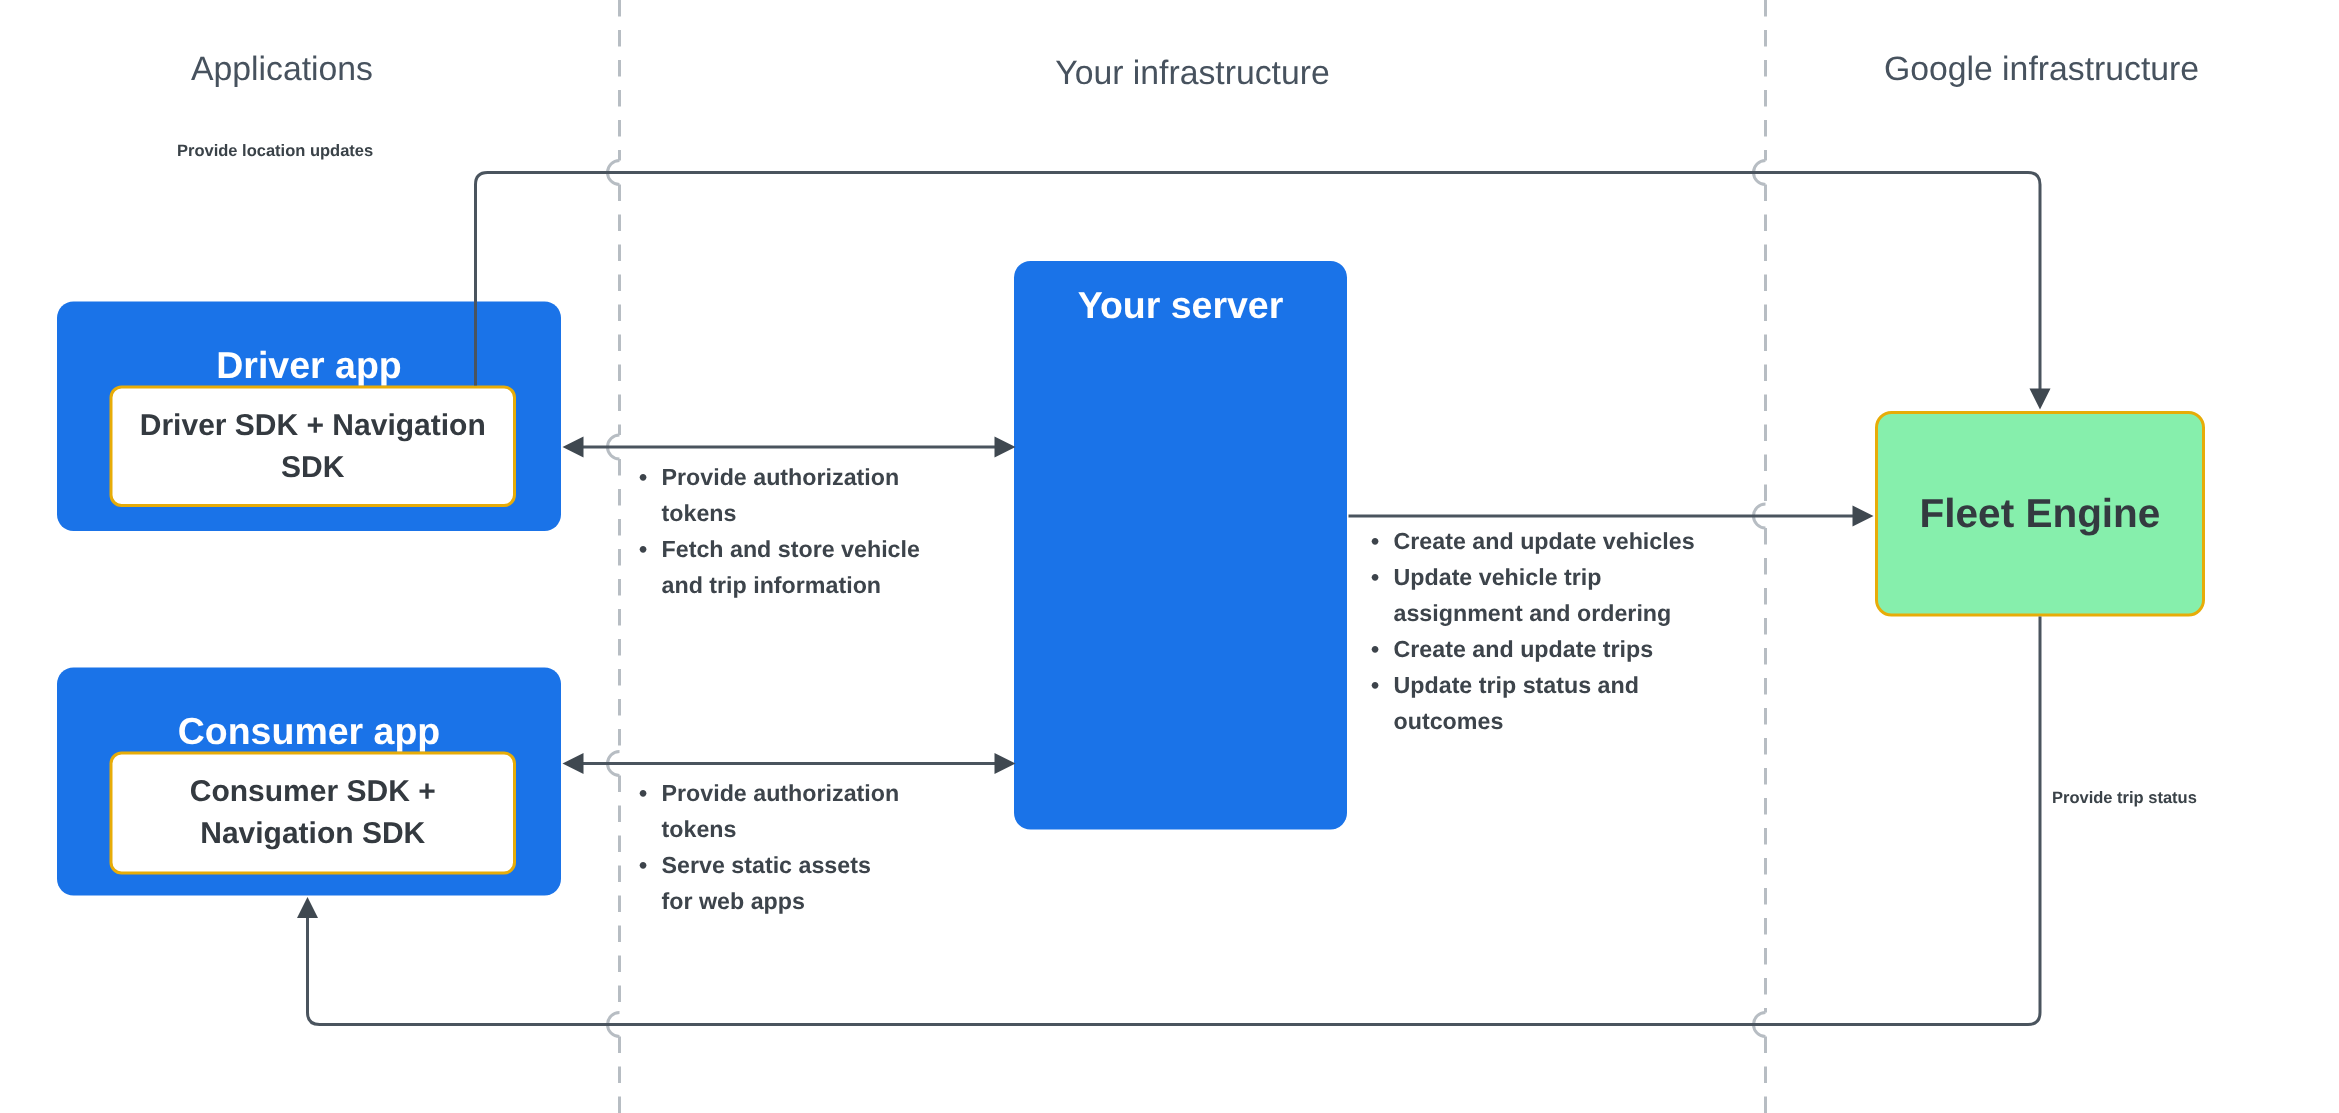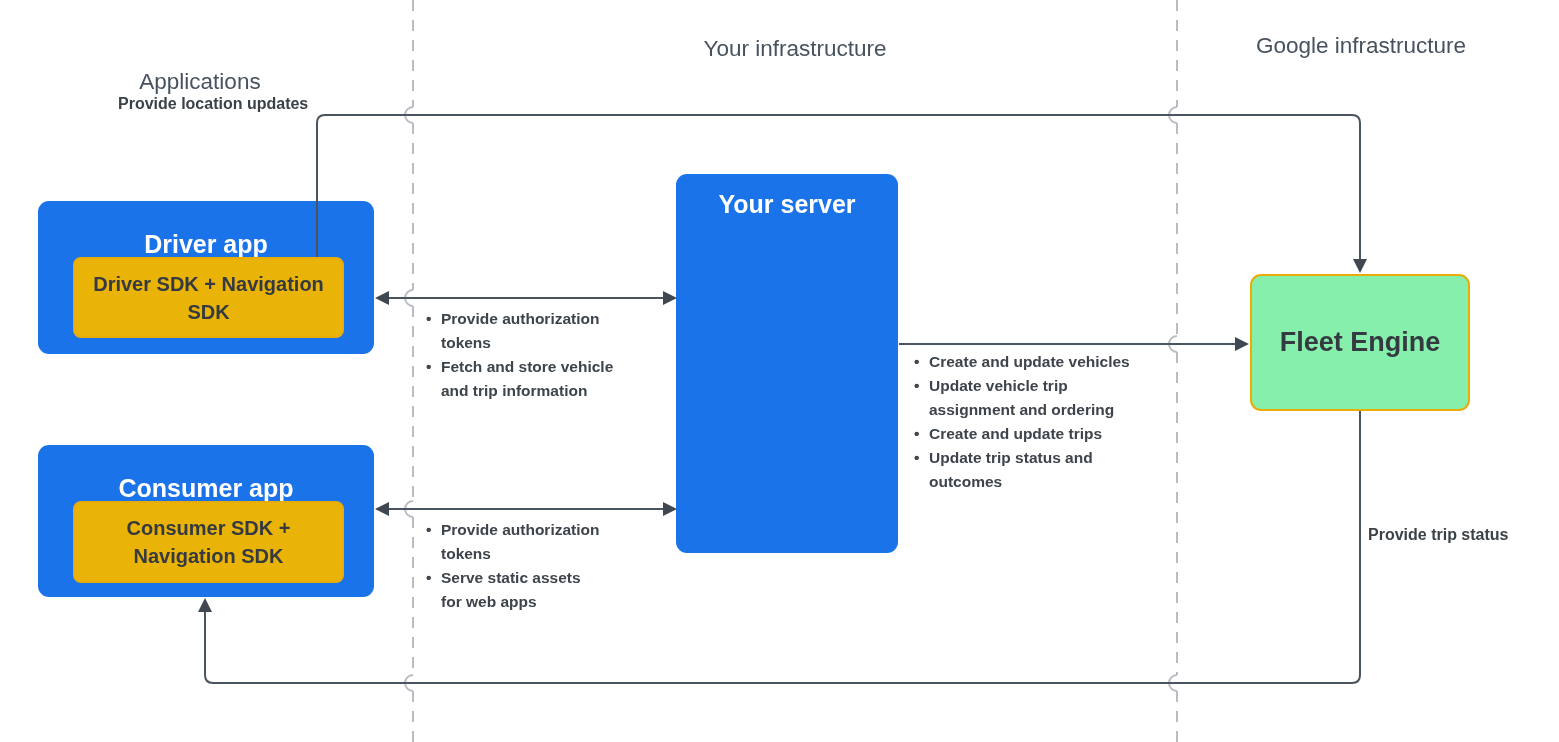--- a/index.html
+++ b/index.html
@@ -16,49 +16,49 @@
   }
   .node { position:absolute; border-radius:11px; box-sizing:border-box; }
   .node.blue { background:#1a73e8; }
   .node.yellow { background:#86efac; border:2px solid #e7ac08; }
   .node-title {
     color:#ffffff; font-weight:bold; font-size:25px;
     text-align:center; padding-top:29px;
   }
   .server-title { padding-top:16px; }
   .sdk-box {
-    position:absolute; background:#eab308; border:2px solid #e7ac08;
+    position:absolute; background:#ffffff; border:2px solid #e7ac08;
     border-radius:8px; box-sizing:border-box;
     display:flex; align-items:center; justify-content:center;
     text-align:center; font-weight:bold; font-size:20px;
     color:#343a40; line-height:1.4; padding:0 14px;
   }
   .fleet-label {
     width:100%; height:100%;
     display:flex; align-items:center; justify-content:center;
     font-weight:bold; font-size:27px; color:#343a40;
   }
   .edge-label {
-    position:absolute; font-weight:bold; font-size:16px;
+    position:absolute; font-weight:bold; font-size:11px;
     color:#3a4248; white-space:nowrap;
   }
   .bullets {
     position:absolute; font-weight:bold; font-size:15.5px;
     color:#3d444b; line-height:24px;
   }
   .bullets .bullet-item { position:relative; padding-left:17px; }
   .bullets .bullet-item::before { content:"\2022"; position:absolute; left:2px; }
   svg.wires {
     position:absolute; left:0; top:0; pointer-events:none;
   }
 </style>
 </head>
 <body>
 
-<div class="col-header" style="left:40px; top:33px;margin-top:36px;">Applications</div>
+<div class="col-header" style="left:28px; top:33px;">Applications</div>
 <div class="col-header" style="left:635px; top:36px;">Your infrastructure</div>
 <div class="col-header" style="left:1201px; top:33px;">Google infrastructure</div>
 
 <div class="node blue" style="left:38px; top:201px; width:336px; height:153px;">
   <div class="node-title">Driver app</div>
   <div class="sdk-box" style="left:35px; top:56px; width:271px; height:81px;">Driver SDK + Navigation SDK</div>
 </div>
 
 <div class="node blue" style="left:38px; top:445px; width:336px; height:152px;">
   <div class="node-title">Consumer app</div>

